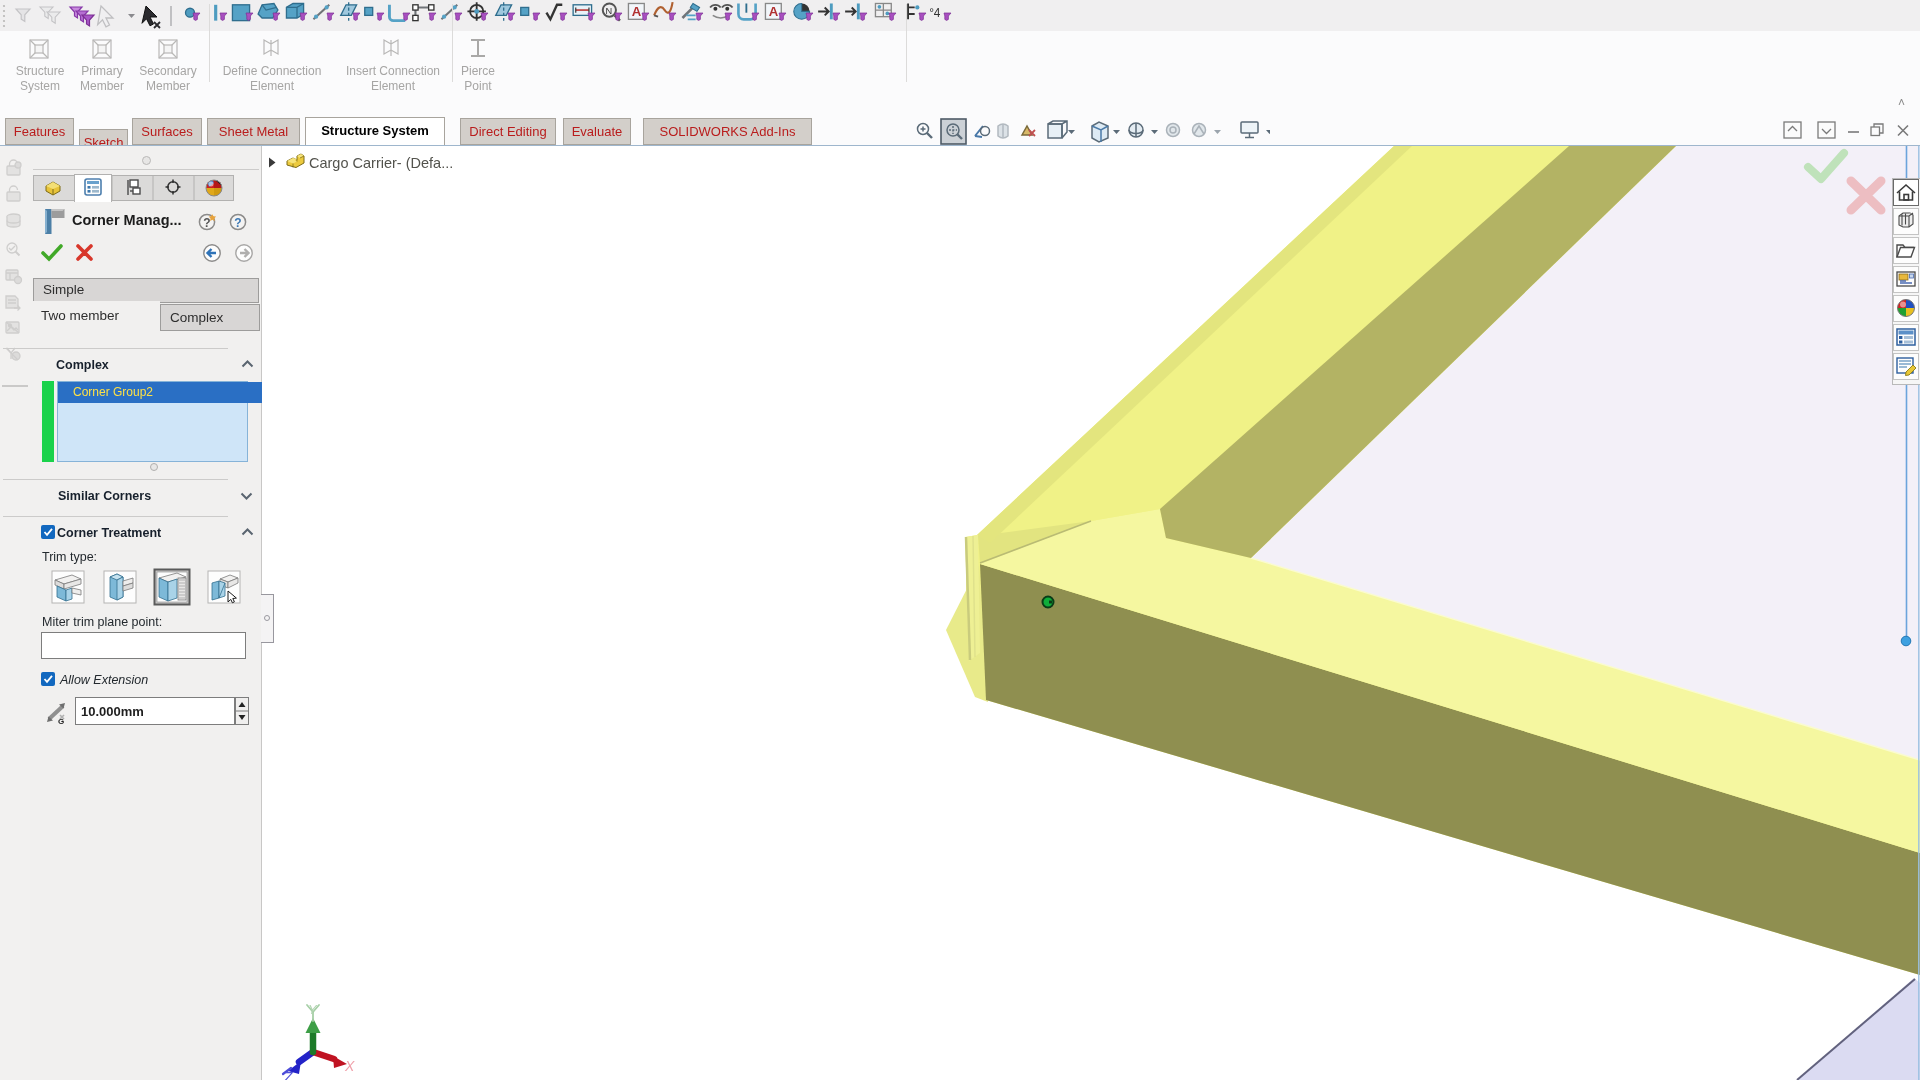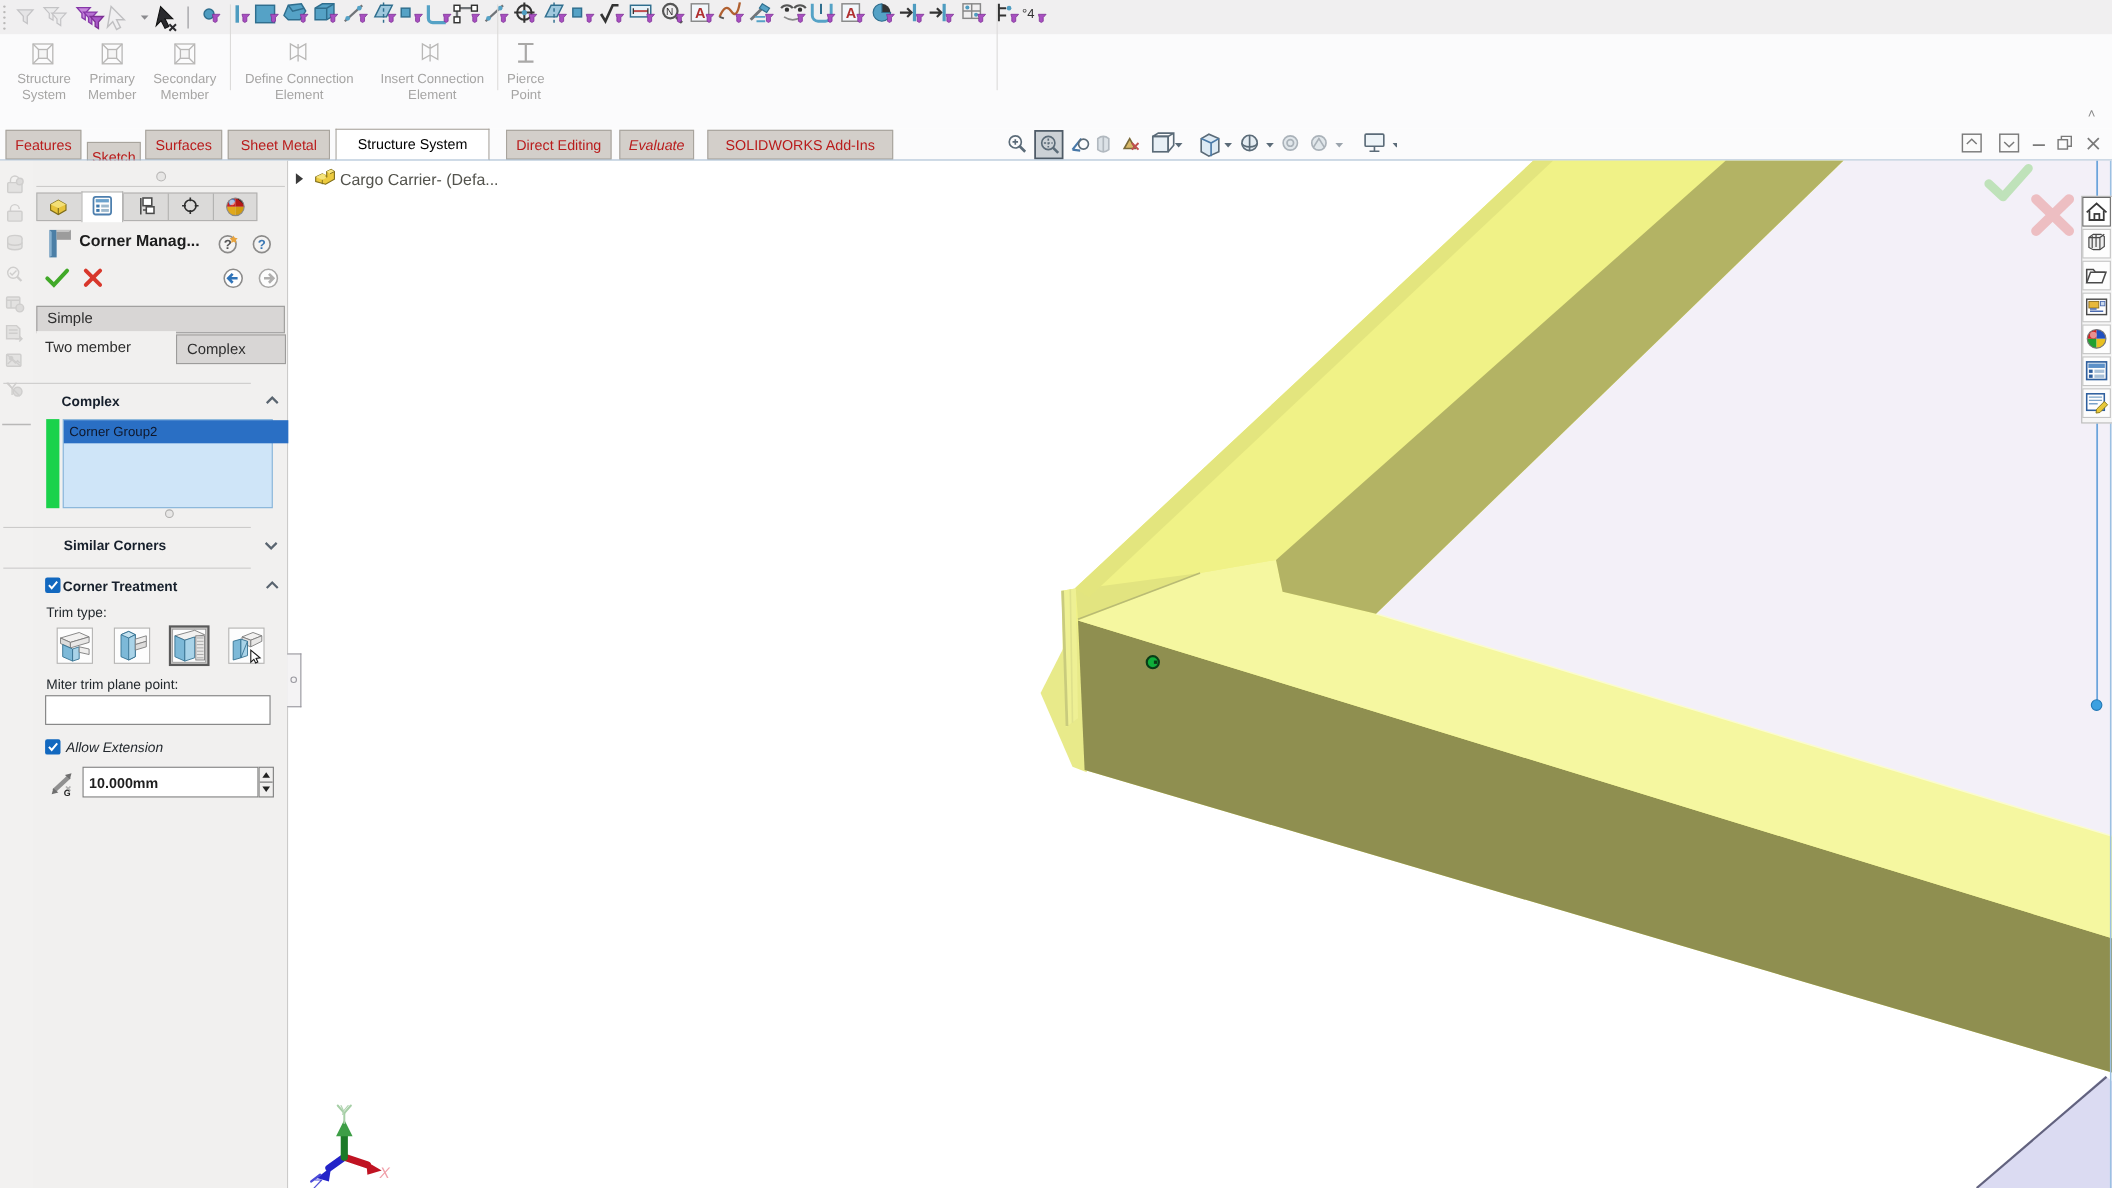--- a/index.html
+++ b/index.html
@@ -9,21 +9,21 @@
   
   #topbar{left:0;top:0;width:1920px;height:31px;background:#f0eff0;border-bottom:1px solid #e2e1e2;}
   
   #ribbon{left:0;top:31px;width:1920px;height:86px;background:#fbfbfc;}
   .rlabel{position:absolute;color:#a6a5a4;font-size:12px;text-align:center;line-height:15px;}
   .rsep{position:absolute;top:4px;width:1px;height:78px;background:#dcdbda;}
   
   #tabrow{left:0;top:117px;width:1920px;height:29px;background:#fbfbfc;}
   .tab{position:absolute;top:0;height:27px;background:#d3cfca;border:1px solid #a8a49d;
        color:#b91c1c;font-size:13px;line-height:26px;text-align:center;box-sizing:border-box;}
-  .tab.active{background:#ffffff;border-bottom:1px solid #ffffff;font-weight:normal;height:29px;color:#000;}
+  .tab.active{background:#ffffff;border-bottom:1px solid #ffffff;font-weight:bold;height:29px;color:#000;}
   #vpborder{left:0;top:145px;width:1920px;height:1px;background:#9eb6cd;}
   
   #slim{left:0;top:146px;width:30px;height:934px;background:#f2f1f0;}
   
   #panel{left:30px;top:146px;width:232px;height:934px;background:#f1f0ef;border-right:1px solid #c8c7c6;box-sizing:border-box;}
   .hdr{position:absolute;font-size:12.5px;font-weight:bold;color:#17202c;}
   .divline{position:absolute;left:3px;width:225px;height:1px;background:#cccbca;}
   .ptab{position:absolute;box-sizing:border-box;background:#d8d6d5;border:1px solid #9d9c9b;
         font-size:13px;color:#2e2e2e;line-height:24px;padding-left:9px;}
   .inputbox{position:absolute;background:#fff;border:1px solid #7d7d7d;box-sizing:border-box;}
@@ -321,21 +321,21 @@
         </g>
     </g>
   </svg>
   <div class="abs" id="tabrow"></div>
   <div class="tab" style="left:5px;top:118px;width:69px;">Features</div>
   <div class="tab" style="left:79px;top:118px;width:49px;margin-top:11px;">Sketch</div>
   <div class="tab" style="left:132px;top:118px;width:70px;">Surfaces</div>
   <div class="tab" style="left:207px;top:118px;width:93px;">Sheet Metal</div>
   <div class="tab active" style="left:305px;top:117px;width:140px;">Structure System</div>
   <div class="tab" style="left:460px;top:118px;width:96px;">Direct Editing</div>
-  <div class="tab" style="left:563px;top:118px;width:68px;font-style:italic;">Evaluate</div>
+  <div class="tab" style="left:563px;top:118px;width:68px;">Evaluate</div>
   <div class="tab" style="left:643px;top:118px;width:169px;">SOLIDWORKS Add-Ins</div>
 
   <svg class="abs" style="left:910px;top:117px" width="360" height="29" viewBox="0 0 360 29">
     <g stroke="#5b6b78" fill="none" stroke-width="1.5">
       <g transform="translate(6,5)">
           <circle cx="7" cy="7" r="5.5"></circle>
           <path d="M11 11 l5 5" stroke-width="2.4"></path>
           <path d="M4.5 7 h5 M7 4.5 v5"></path>
         </g>
       <g transform="translate(31,2)">
@@ -536,21 +536,21 @@
   <div class="abs ptab" style="left:160px;top:304px;width:100px;height:27px;font-size:13.5px;line-height:25px;">Complex</div>
   <div class="abs" style="left:33px;top:301px;width:127px;height:30px;background:#f1f0ef;font-size:13.5px;color:#2e2e2e;line-height:30px;padding-left:8px;box-sizing:border-box;">Two member</div>
 
   <div class="abs divline" style="top:348px;"></div>
   <div class="abs hdr" style="left:56px;top:358px;">Complex</div>
   <svg class="abs" style="left:241px;top:360px" width="13" height="8" viewBox="0 0 13 8">
       <path d="M1.5 6.5 L6.5 1.5 L11.5 6.5" fill="none" stroke="#5a6570" stroke-width="2"></path>
     </svg>
   <div class="abs" style="left:42px;top:381px;width:12px;height:81px;background:#1ad24b;"></div>
   <div class="abs" style="left:57px;top:381px;width:191px;height:81px;background:#cfe5f8;border:1px solid #86b3d8;box-sizing:border-box;"></div>
-  <div class="abs" style="left:58px;top:382px;width:229px;height:21px;background:#2a6fc4;color:#0f172a;font-size:12px;line-height:21px;padding-left:5px;box-sizing:border-box;">Corner Group2</div>
+  <div class="abs" style="left:58px;top:382px;width:229px;height:21px;background:#2a6fc4;color:#fde047;font-size:12px;line-height:21px;padding-left:15px;box-sizing:border-box;">Corner Group2</div>
   <div class="abs" style="left:150px;top:463px;width:6px;height:6px;border:1px solid #b0afae;border-radius:50%;background:#e8e7e6;"></div>
 
   <div class="abs divline" style="top:479px;"></div>
   <div class="abs hdr" style="left:58px;top:489px;">Similar Corners</div>
   <svg class="abs" style="left:240px;top:492px" width="13" height="8" viewBox="0 0 13 8">
       <path d="M1.5 1.5 L6.5 6.5 L11.5 1.5" fill="none" stroke="#5a6570" stroke-width="2"></path>
     </svg>
   <div class="abs divline" style="top:516px;"></div>
 
   <div class="abs cb" style="left:41px;top:525px;">

